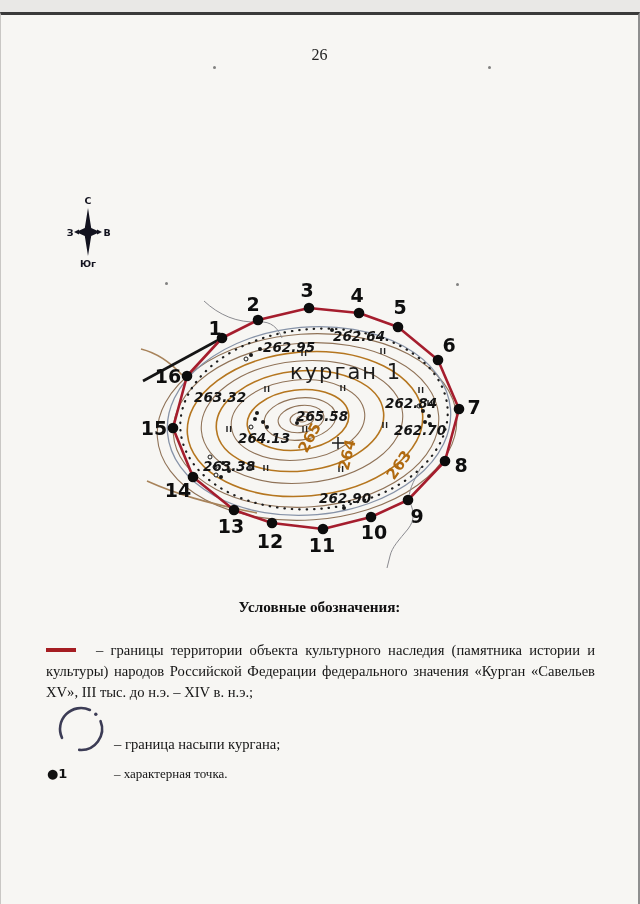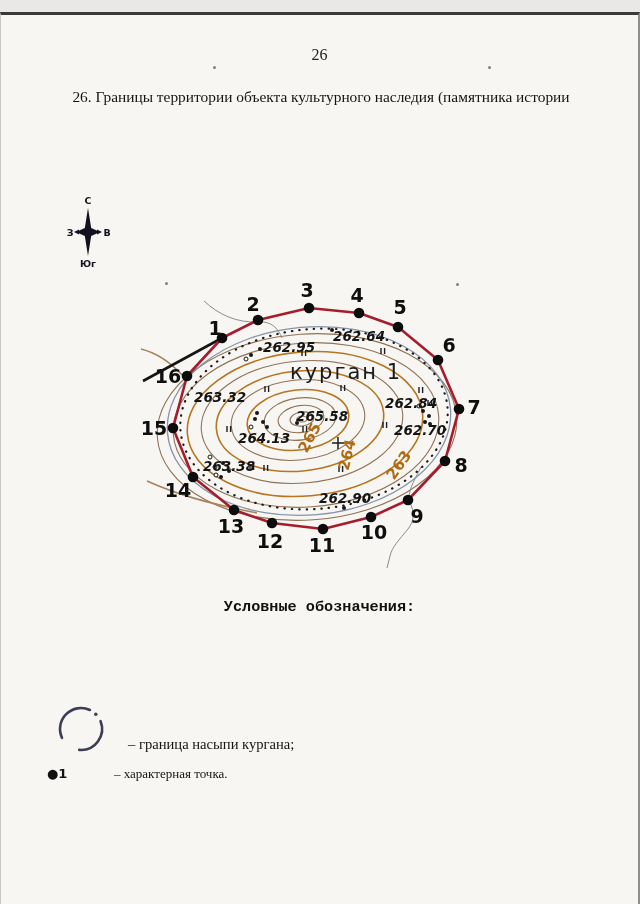--- a/index.html
+++ b/index.html
@@ -28,33 +28,33 @@
   }
   .compass{position:absolute;left:55px;top:176px;}
   .compass text{font:bold 9.5px "DejaVu Sans",sans-serif;fill:#13131f;}
   .map-svg{position:absolute;left:140px;top:258px;overflow:visible;}
   .pt-label{font:bold 19px "DejaVu Sans",sans-serif;fill:#0e0e0e;}
   .elev{font:italic bold 13.5px "DejaVu Sans",sans-serif;fill:#141414;}
   .ctr-label{font:bold 15px "DejaVu Sans",sans-serif;}
   .site-label{font:normal 21px "DejaVu Sans",sans-serif;fill:#1b1b1b;letter-spacing:2px;}
   .legend-heading{
     position:absolute;top:583px;left:0;width:100%;
-    text-align:center;font-weight:bold;font-size:15.2px;color:#111;font-family:Liberation Mono, monospace;
+    text-align:center;font-weight:bold;font-size:15.2px;color:#111;
   }
   .legend-item-1{
     position:absolute;top:610px;left:45px;width:549px;
     font-size:14.6px;line-height:21px;text-align:justify;color:#141414;
   }
   .sym-redline{
     display:inline-block;width:30px;height:3.5px;
     background:#a51d22;margin-right:20px;margin-bottom:3px;vertical-align:middle;
   }
   .mound-arc-svg{position:absolute;left:50px;top:682px;}
   .legend-item-2-text{
-    position:absolute;top:721px;left:127px;font-size:14.6px;color:#141414;
+    position:absolute;top:721px;left:113px;font-size:14.6px;color:#141414;
   }
   .legend-item-3{
     position:absolute;top:750px;left:46px;font-size:14.6px;color:#141414;
   }
   .pt-marker{font-family:"DejaVu Sans",sans-serif;font-weight:bold;font-size:13px;color:#111;}
   .legend-item-3-text{
     position:absolute;top:751px;left:113px;font-size:13px;color:#141414;
   }
 </style>
 </head>
@@ -63,21 +63,20 @@
 <div class="page">
 
   <div class="page-number">26</div>
 
   <div class="speck" style="left:212px;top:51px"></div>
   <div class="speck" style="left:487px;top:51px"></div>
   <div class="speck" style="left:164px;top:267px"></div>
   <div class="speck" style="left:455px;top:268px"></div>
 
   <div class="title-block">
-    <div>26. Границы территории объекта культурного наследия (памятника истории</div>
   </div>
 
   <svg class="compass" width="66" height="85" viewBox="55 175 66 85">
     <polygon points="87,192 90.2,212 99,216 90.2,220 87,240 83.8,220 75,216 83.8,212" fill="#13131f"></polygon>
     <polygon points="78,213.4 73,216 78,218.6" fill="#13131f"></polygon>
     <polygon points="96,213.4 101,216 96,218.6" fill="#13131f"></polygon>
     <text x="87" y="188" text-anchor="middle">С</text>
     <text x="69" y="220" text-anchor="middle">З</text>
     <text x="106" y="220" text-anchor="middle">В</text>
     <text x="87" y="251" text-anchor="middle">Юг</text>
@@ -188,20 +187,21 @@
       <text x="237" y="428" class="elev">264.13</text>
       <text x="202" y="456" class="elev">263.38</text>
       <text x="318" y="488" class="elev">262.90</text>
       <text x="313" y="425" class="ctr-label" fill="#b06a10" text-anchor="middle" transform="rotate(-62 313 425)">265</text>
       <text x="351" y="441" class="ctr-label" fill="#b06a10" text-anchor="middle" transform="rotate(-76 351 441)">264</text>
       <text x="402" y="453" class="ctr-label" fill="#b06a10" text-anchor="middle" transform="rotate(-55 402 453)">263</text>
     </svg>
 
   <div class="legend-heading">Условные обозначения:</div>
 
+  <p class="legend-item-1"><span class="sym-redline"></span><span>– границы территории объекта культурного наследия (памятника истории и культуры) народов Российской Федерации федерального значения «Курган «Савельев XV», III тыс. до н.э. – XIV в. н.э.;</span></p>
 
   <svg class="mound-arc-svg" width="70" height="70" viewBox="0 0 70 70">
     <path d="M 11,40.9 A 21,21 0 0 1 38.9,13.0" fill="none" stroke="#3c3c55" stroke-width="2.6" stroke-linecap="round"></path>
     <circle cx="44.8" cy="17.2" r="1.7" fill="#3c3c55"></circle>
     <path d="M 49.5,24.1 A 21,21 0 0 1 28.2,52.9" fill="none" stroke="#3c3c55" stroke-width="2.6" stroke-linecap="round"></path>
   </svg>
   <div class="legend-item-2-text">– граница насыпи кургана;</div>
 
   <div class="legend-item-3"><span class="pt-marker"><span>●</span><span>1</span></span></div>
   <div class="legend-item-3-text">– характерная точка.</div>

